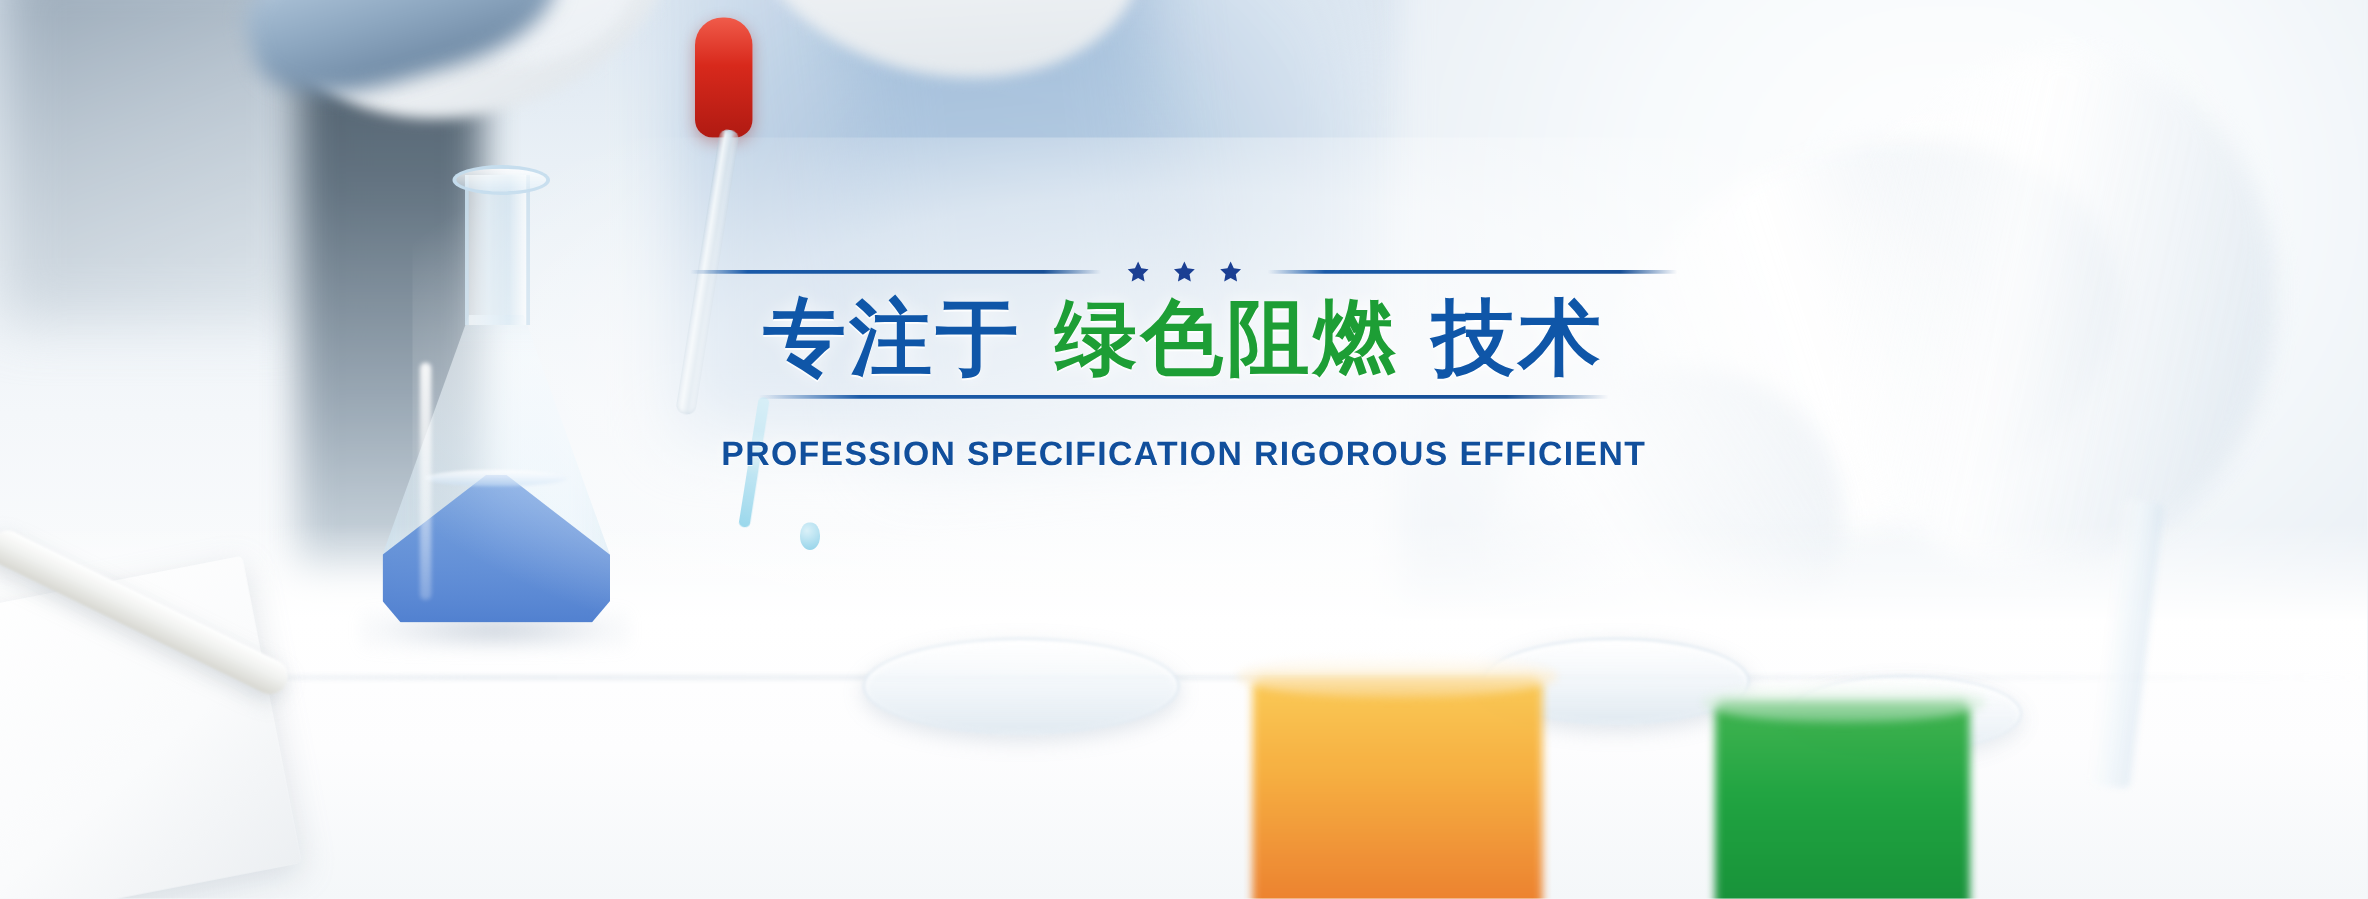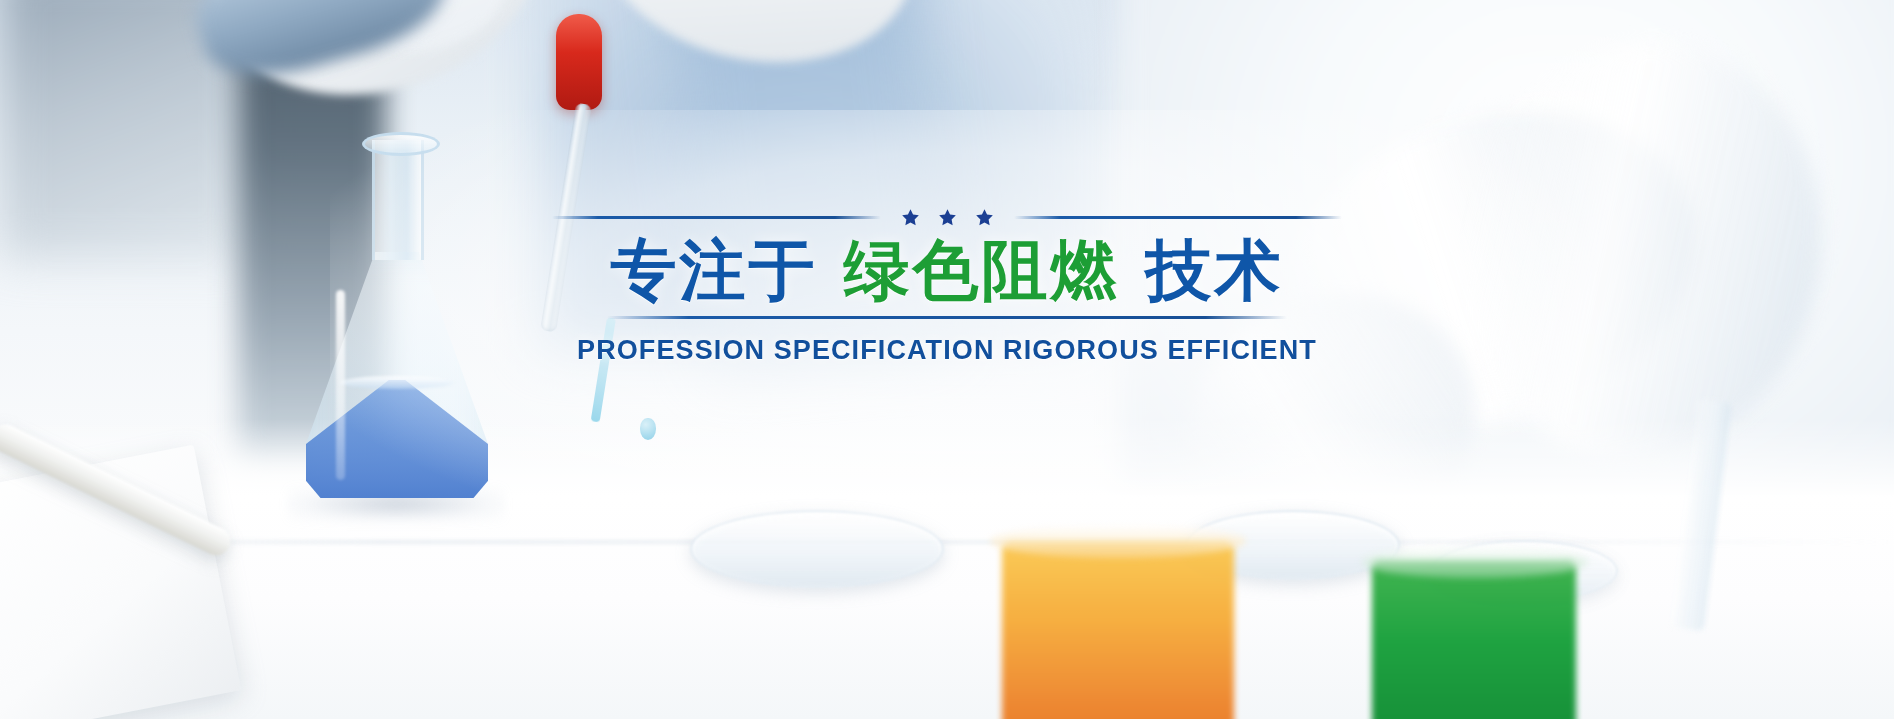--- a/index.html
+++ b/index.html
@@ -237,21 +237,21 @@
   .t-green{color:#1d9e35;}
   .t-gap{display:inline-block;width:26px;}
 
   .rule-under{
     width:680px;height:3px;margin-top:10px;
     background:linear-gradient(90deg,rgba(21,84,163,0) 0%,#1a5aa8 12%,#174f96 88%,rgba(21,84,163,0) 100%);
     border-radius:2px;
   }
 
   .subtitle-en{
-    margin-top:16px;font-size:27px;font-weight:700;letter-spacing:1.1px;
+    margin-top:29px;font-size:27px;font-weight:700;letter-spacing:1.1px;
     color:#114f9c;white-space:nowrap;
     text-shadow:0 1px 0 rgba(255,255,255,.9),0 0 12px rgba(255,255,255,.8);
     text-align:center;
   }
 
   .desc{
     margin-top:50px;font-size:28px;font-weight:700;letter-spacing:1px;
     color:#1b4a87;white-space:nowrap;
     font-family:"DejaVu Sans","Liberation Sans",sans-serif;
     text-shadow:

